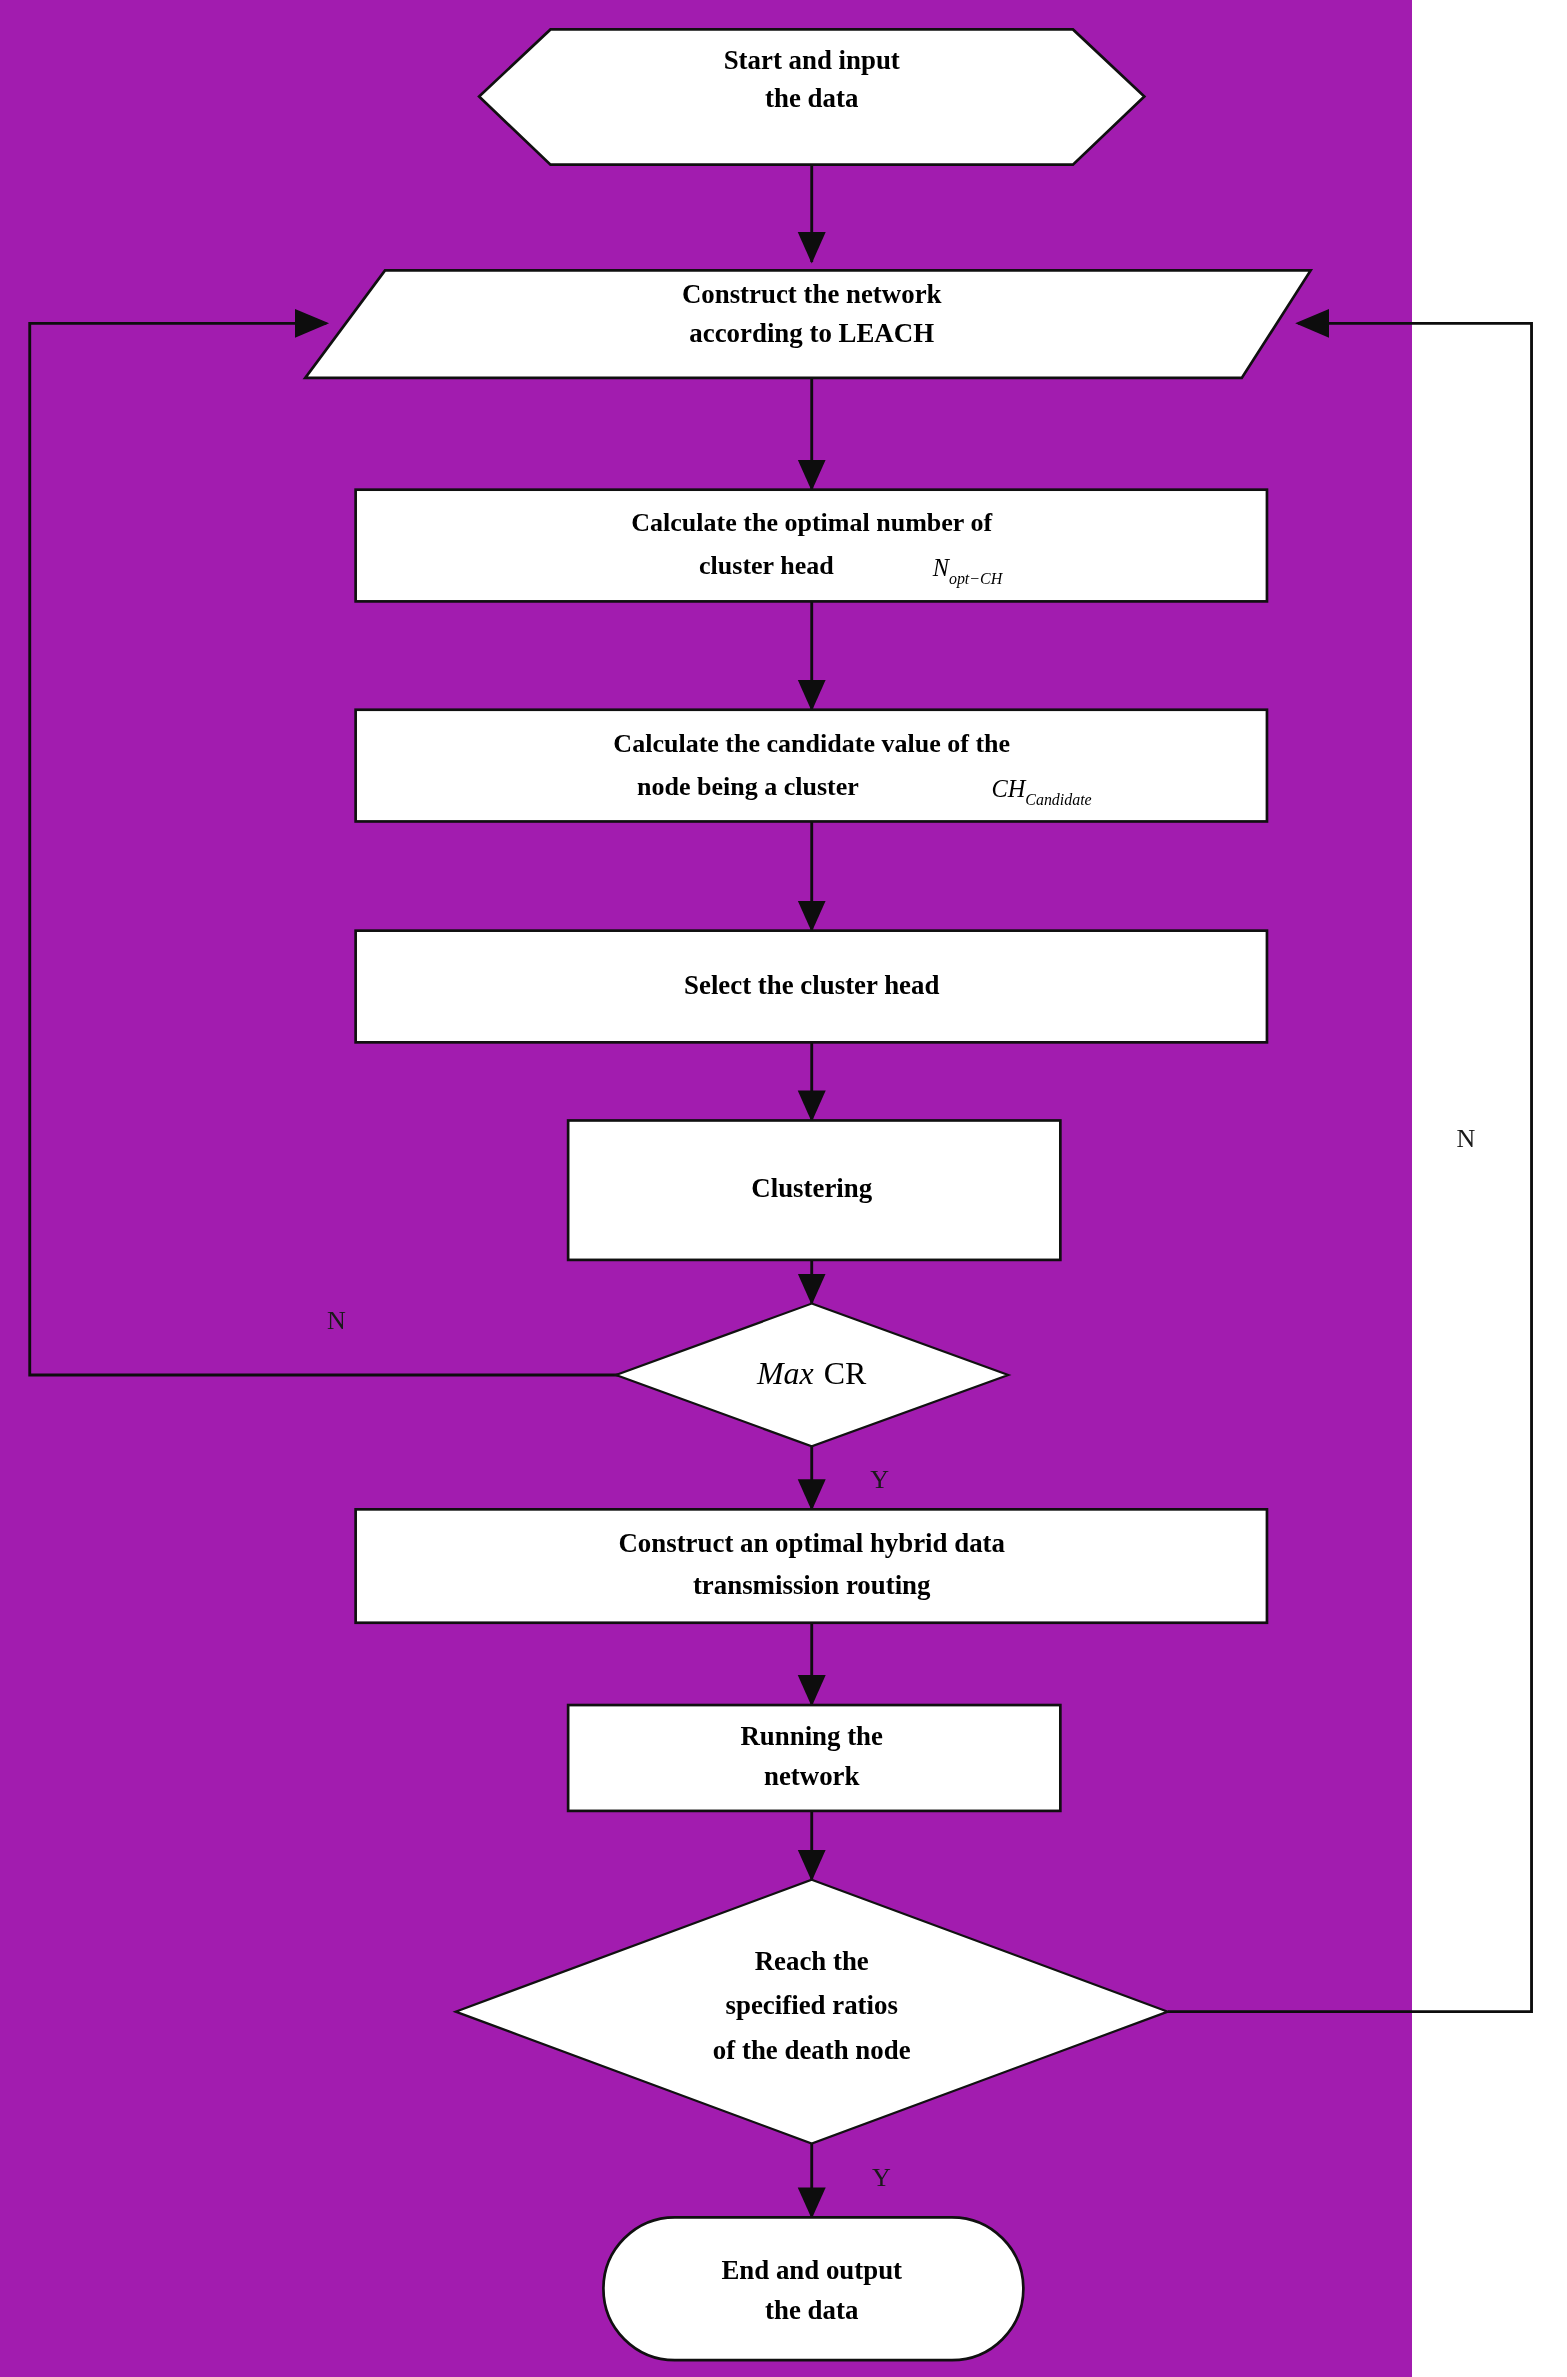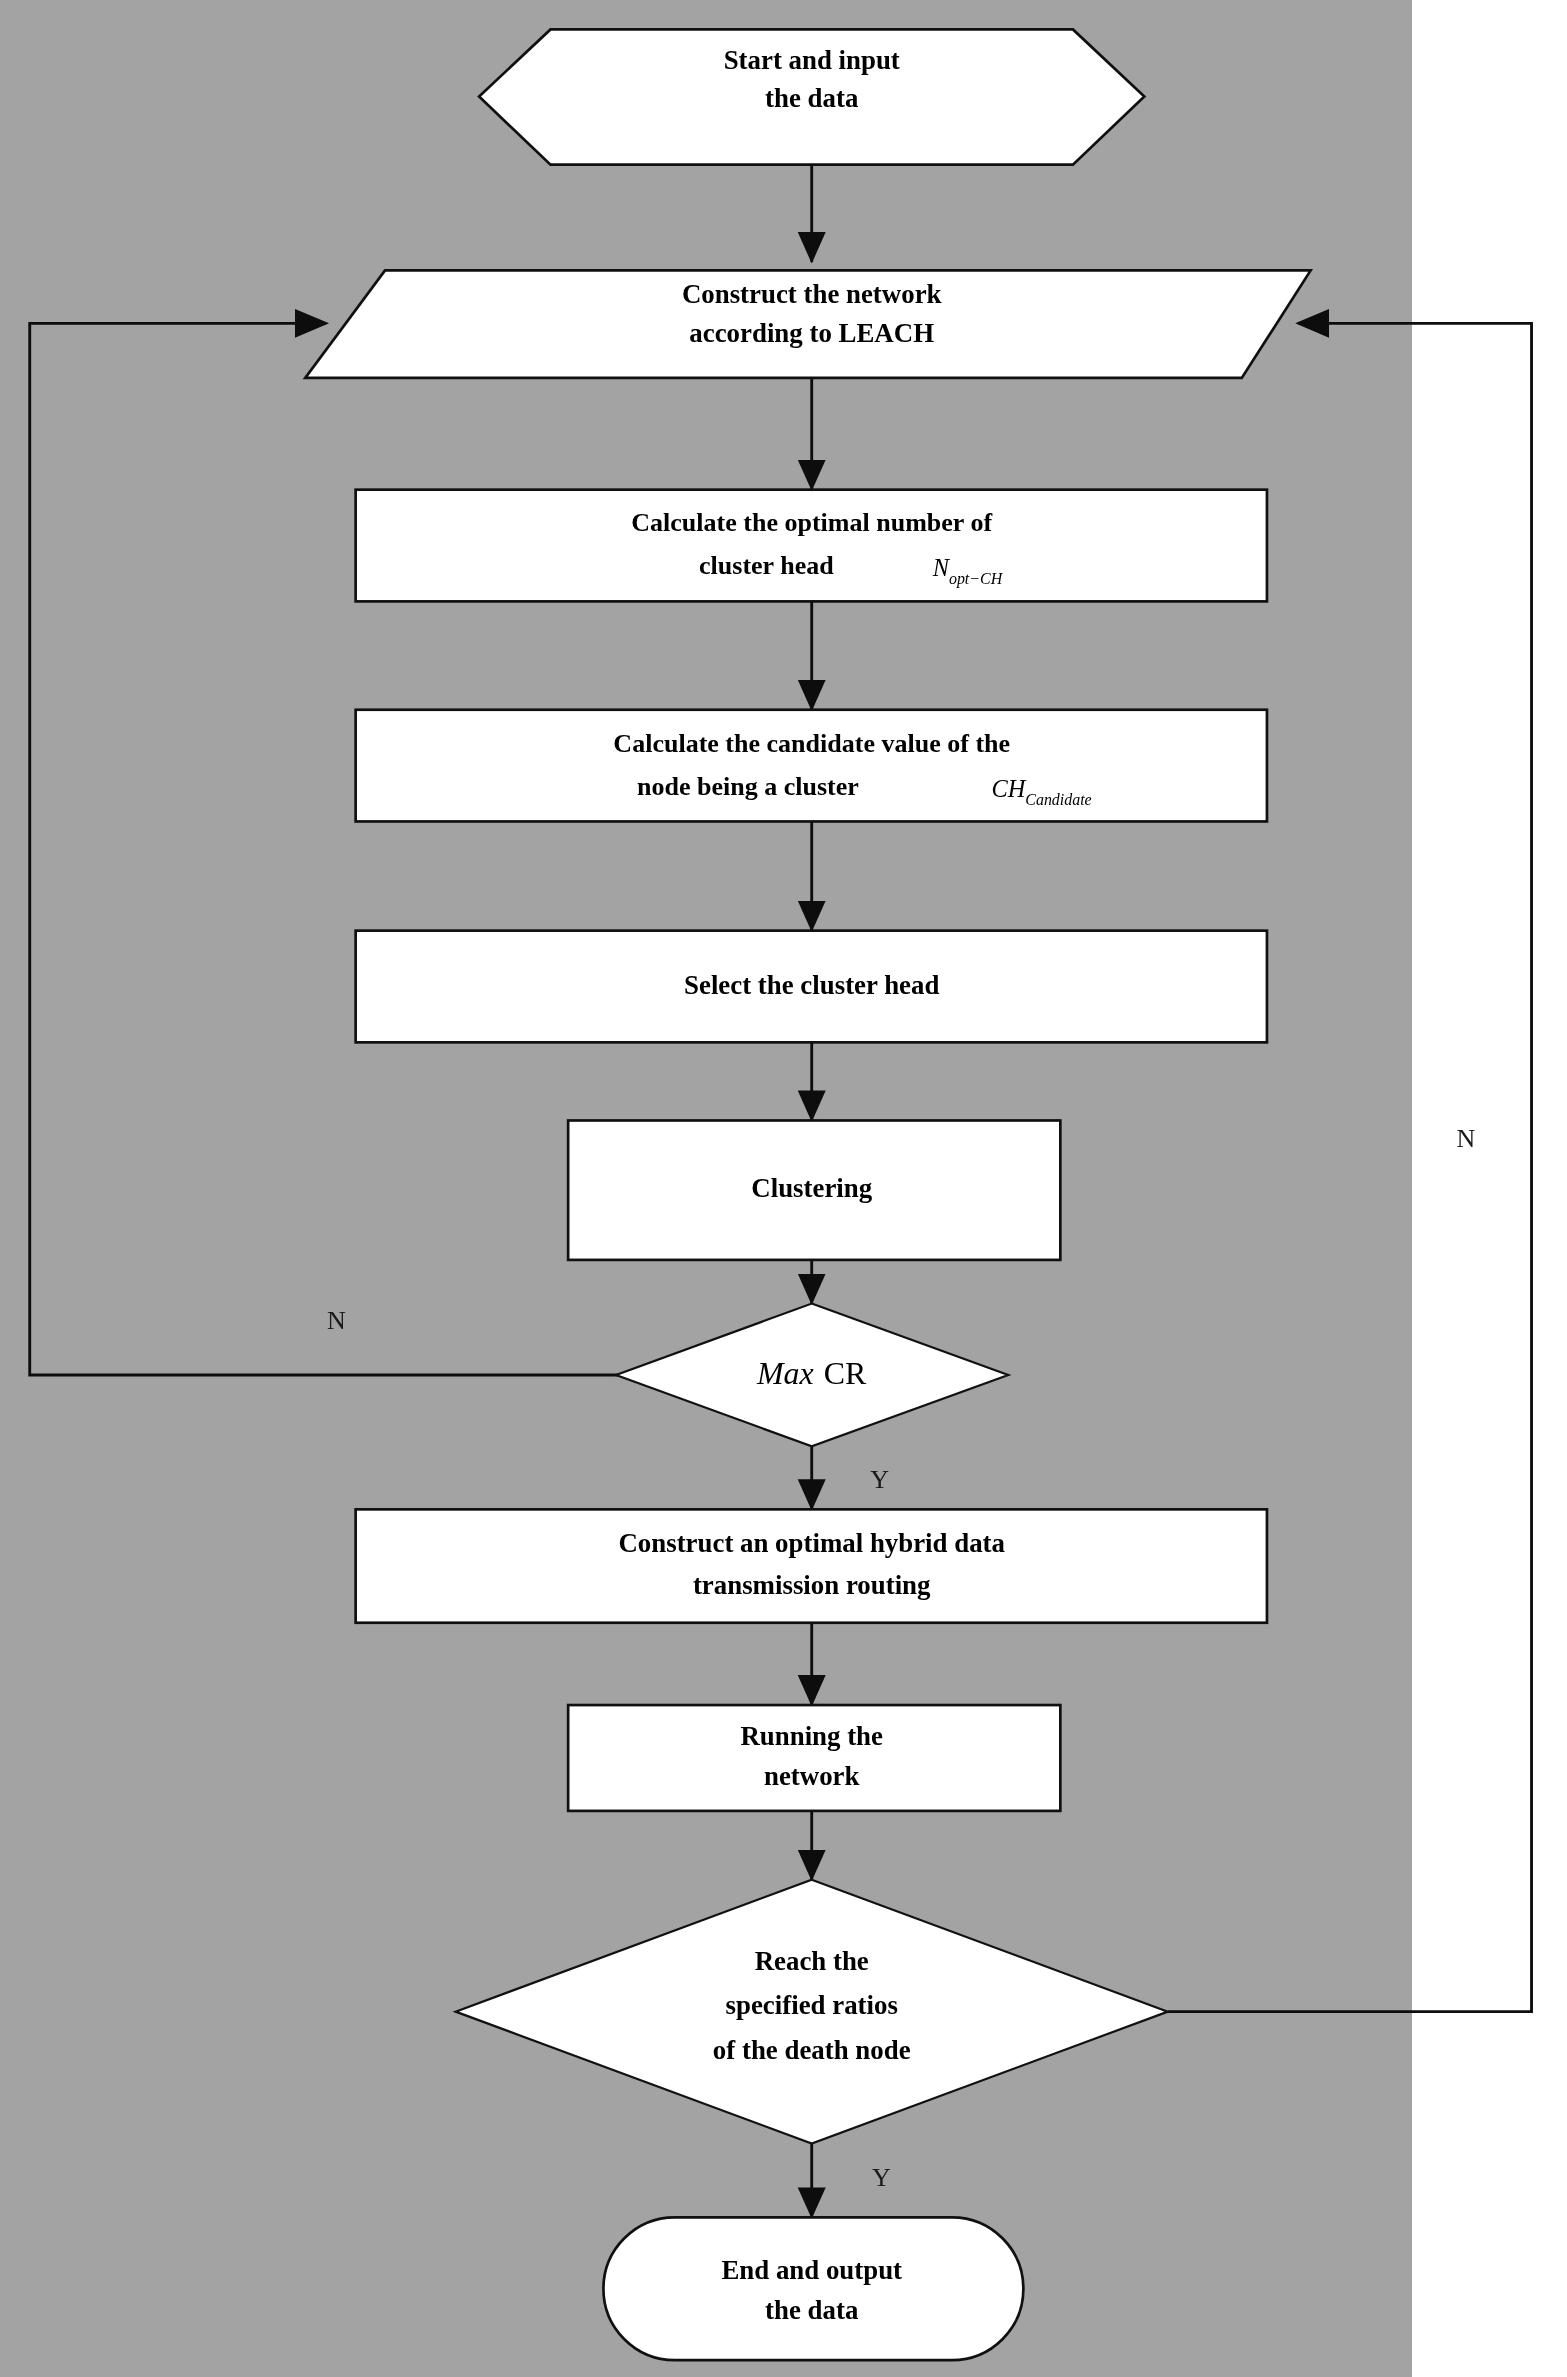--- a/index.html
+++ b/index.html
@@ -10,21 +10,21 @@
   body {
     width: 1568px;
     height: 2377px;
     font-family: "Liberation Serif", serif;
     overflow: hidden;
   }
   #flow-root {
     position: relative;
     width: 1412px;
     height: 2377px;
-    background: #a3a3a3;
+    background: #a21caf;
   }
   svg#flow-svg {
     position: absolute;
     top: 0;
     left: 0;
     width: 1568px;
     height: 2377px;
     display: block;
   }
   .shape-outline {

